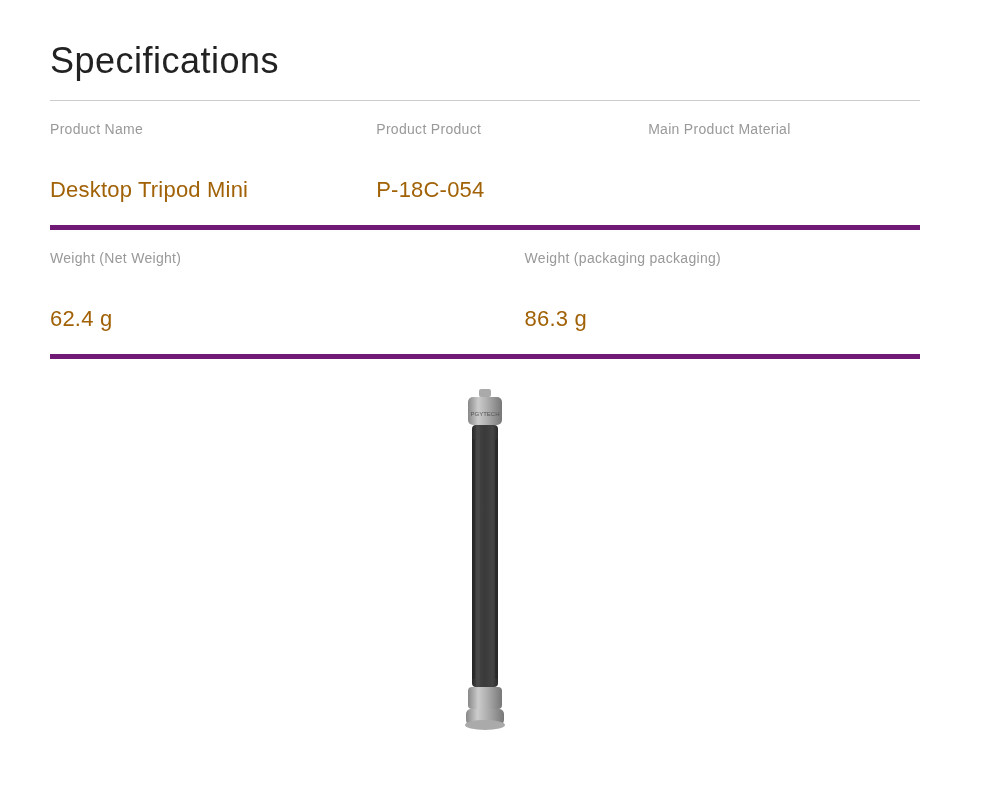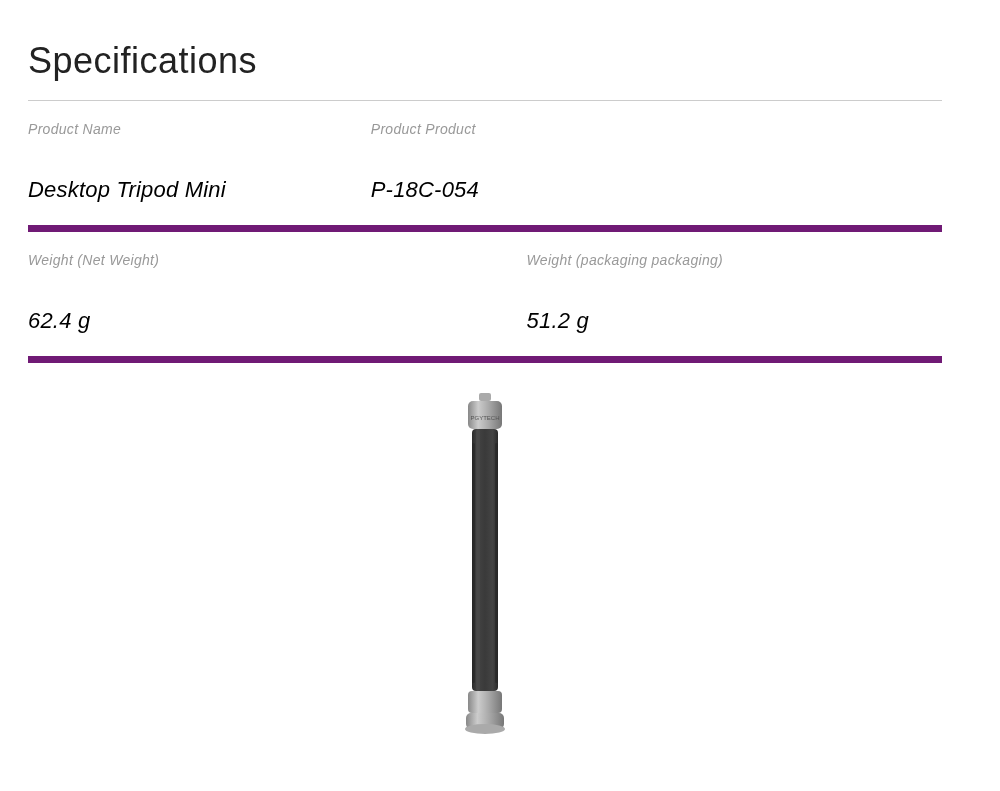--- a/index.html
+++ b/index.html
@@ -14,21 +14,21 @@
       width: 1000px;
       height: 791px;
       overflow: hidden;
       color: #333333;
     }
 
     .page-container {
       width: 970px;
       height: 791px;
       background: #ffffff;
-      padding: 40px 28px;
+      padding: 40px 50px;
     }
 
     .section-title {
       font-size: 36px;
       font-weight: 400;
       color: #222222;
       margin-bottom: 18px;
       letter-spacing: 0.5px;
     }
 
@@ -39,43 +39,42 @@
     }
 
     .specs-table {
       width: 100%;
       margin-top: 0;
     }
 
     .specs-row {
       display: flex;
       padding: 20px 0 22px 0;
-      border-bottom: 7px solid #701a75;
-      font-style: italic;
+      border-bottom: 5px solid #701a75;
     }
 
     .specs-cell {
       flex: 1;
     }
 
     .specs-cell:first-child {
       flex: 1.2;
     }
 
     .cell-label {
       font-size: 14px;
       color: #999999;
       font-weight: 400;
       margin-bottom: 10px;
       letter-spacing: 0.3px;
     }
 
     .cell-value {
       font-size: 22px;
-      color: #000000;
+      color: #a16207;
       font-weight: 400;
       letter-spacing: 0.2px;
       margin-top: 40px;
     }
 
     .product-image-container {
       display: flex;
       justify-content: center;
       align-items: center;
       margin-top: 30px;
@@ -103,31 +102,32 @@
     <div class="specs-row">
       <div class="specs-cell">
         <div class="cell-label">Product Name</div>
         <div class="cell-value">Desktop Tripod Mini</div>
       </div>
       <div class="specs-cell">
         <div class="cell-label">Product Product</div>
         <div class="cell-value">P-18C-054</div>
       </div>
       <div class="specs-cell">
+        <div class="cell-label">Main Product Material</div>
       </div>
     </div>
 
     <div class="specs-row">
       <div class="specs-cell">
         <div class="cell-label">Weight (Net Weight)</div>
         <div class="cell-value">62.4 g</div>
       </div>
       <div class="specs-cell">
         <div class="cell-label">Weight (packaging packaging)</div>
-        <div class="cell-value">51.2 g</div>
+        <div class="cell-value">86.3 g</div>
       </div>
     </div>
 
   </div>
 
   <div class="product-image-container">
     <div class="tripod-wrapper">
       <svg width="110" height="360" viewBox="0 0 110 360" xmlns="http://www.w3.org/2000/svg">
 
         <rect x="49" y="0" width="12" height="8" rx="2" fill="#aaaaaa"></rect>

